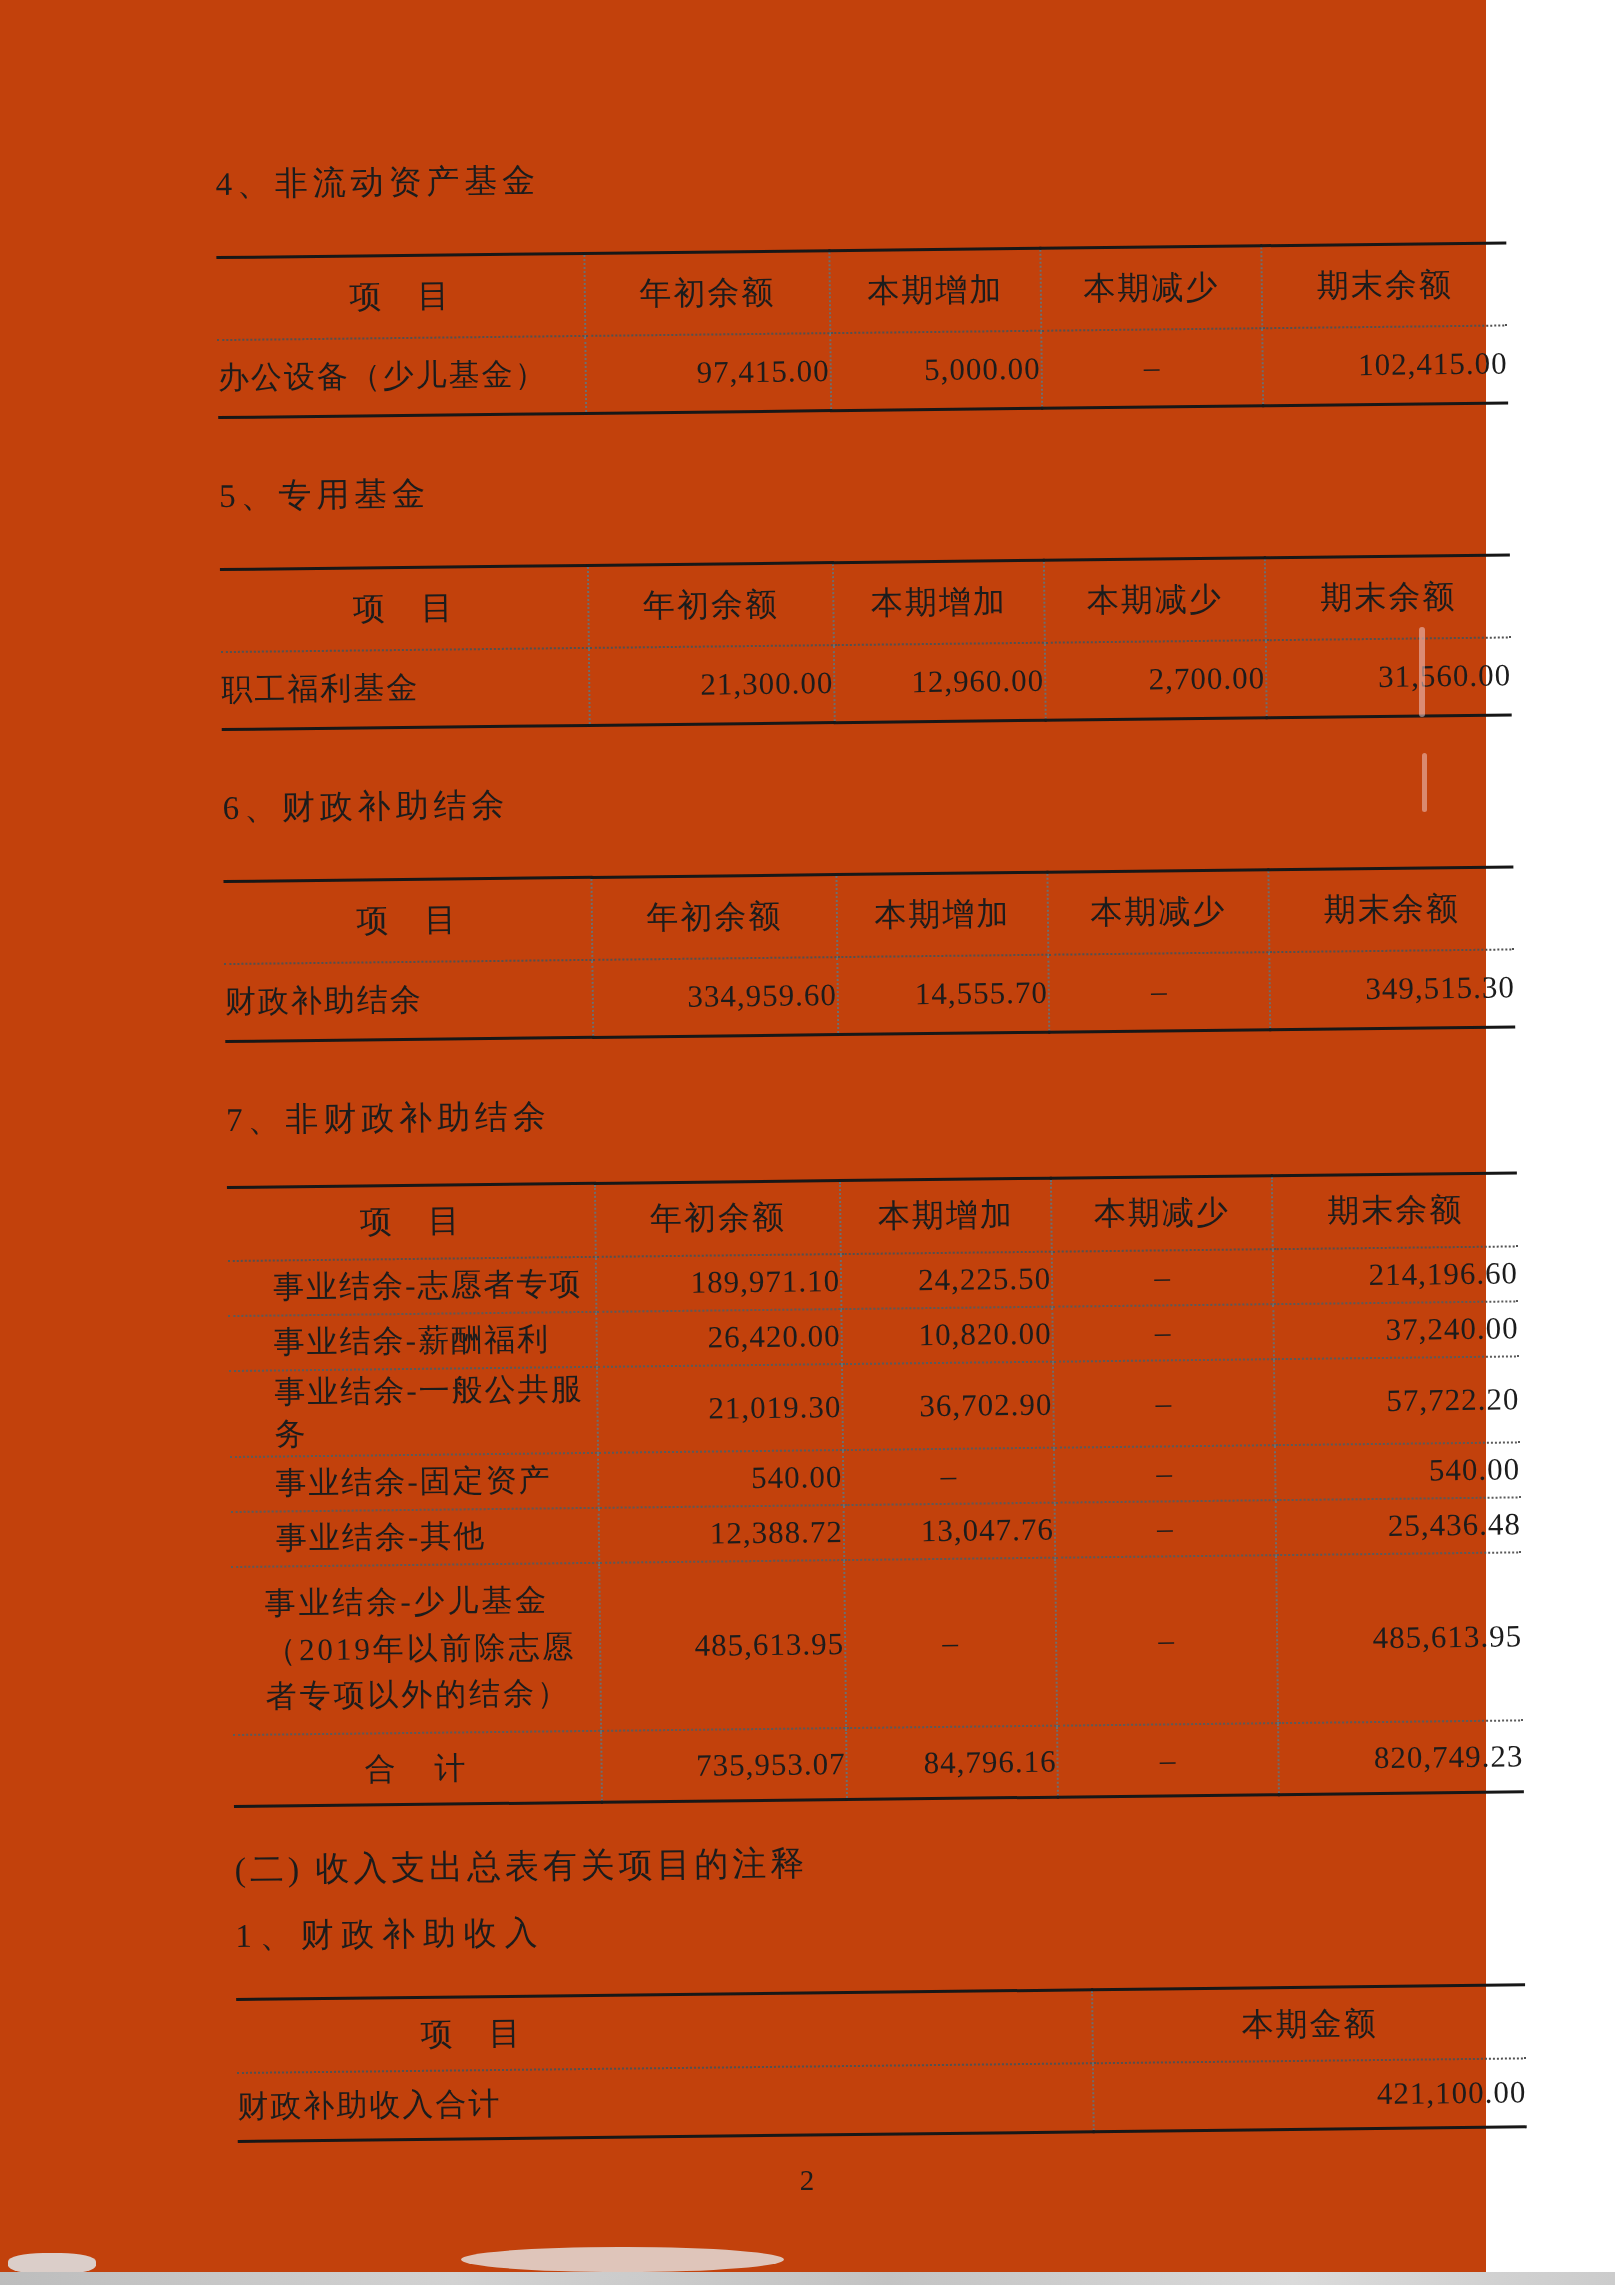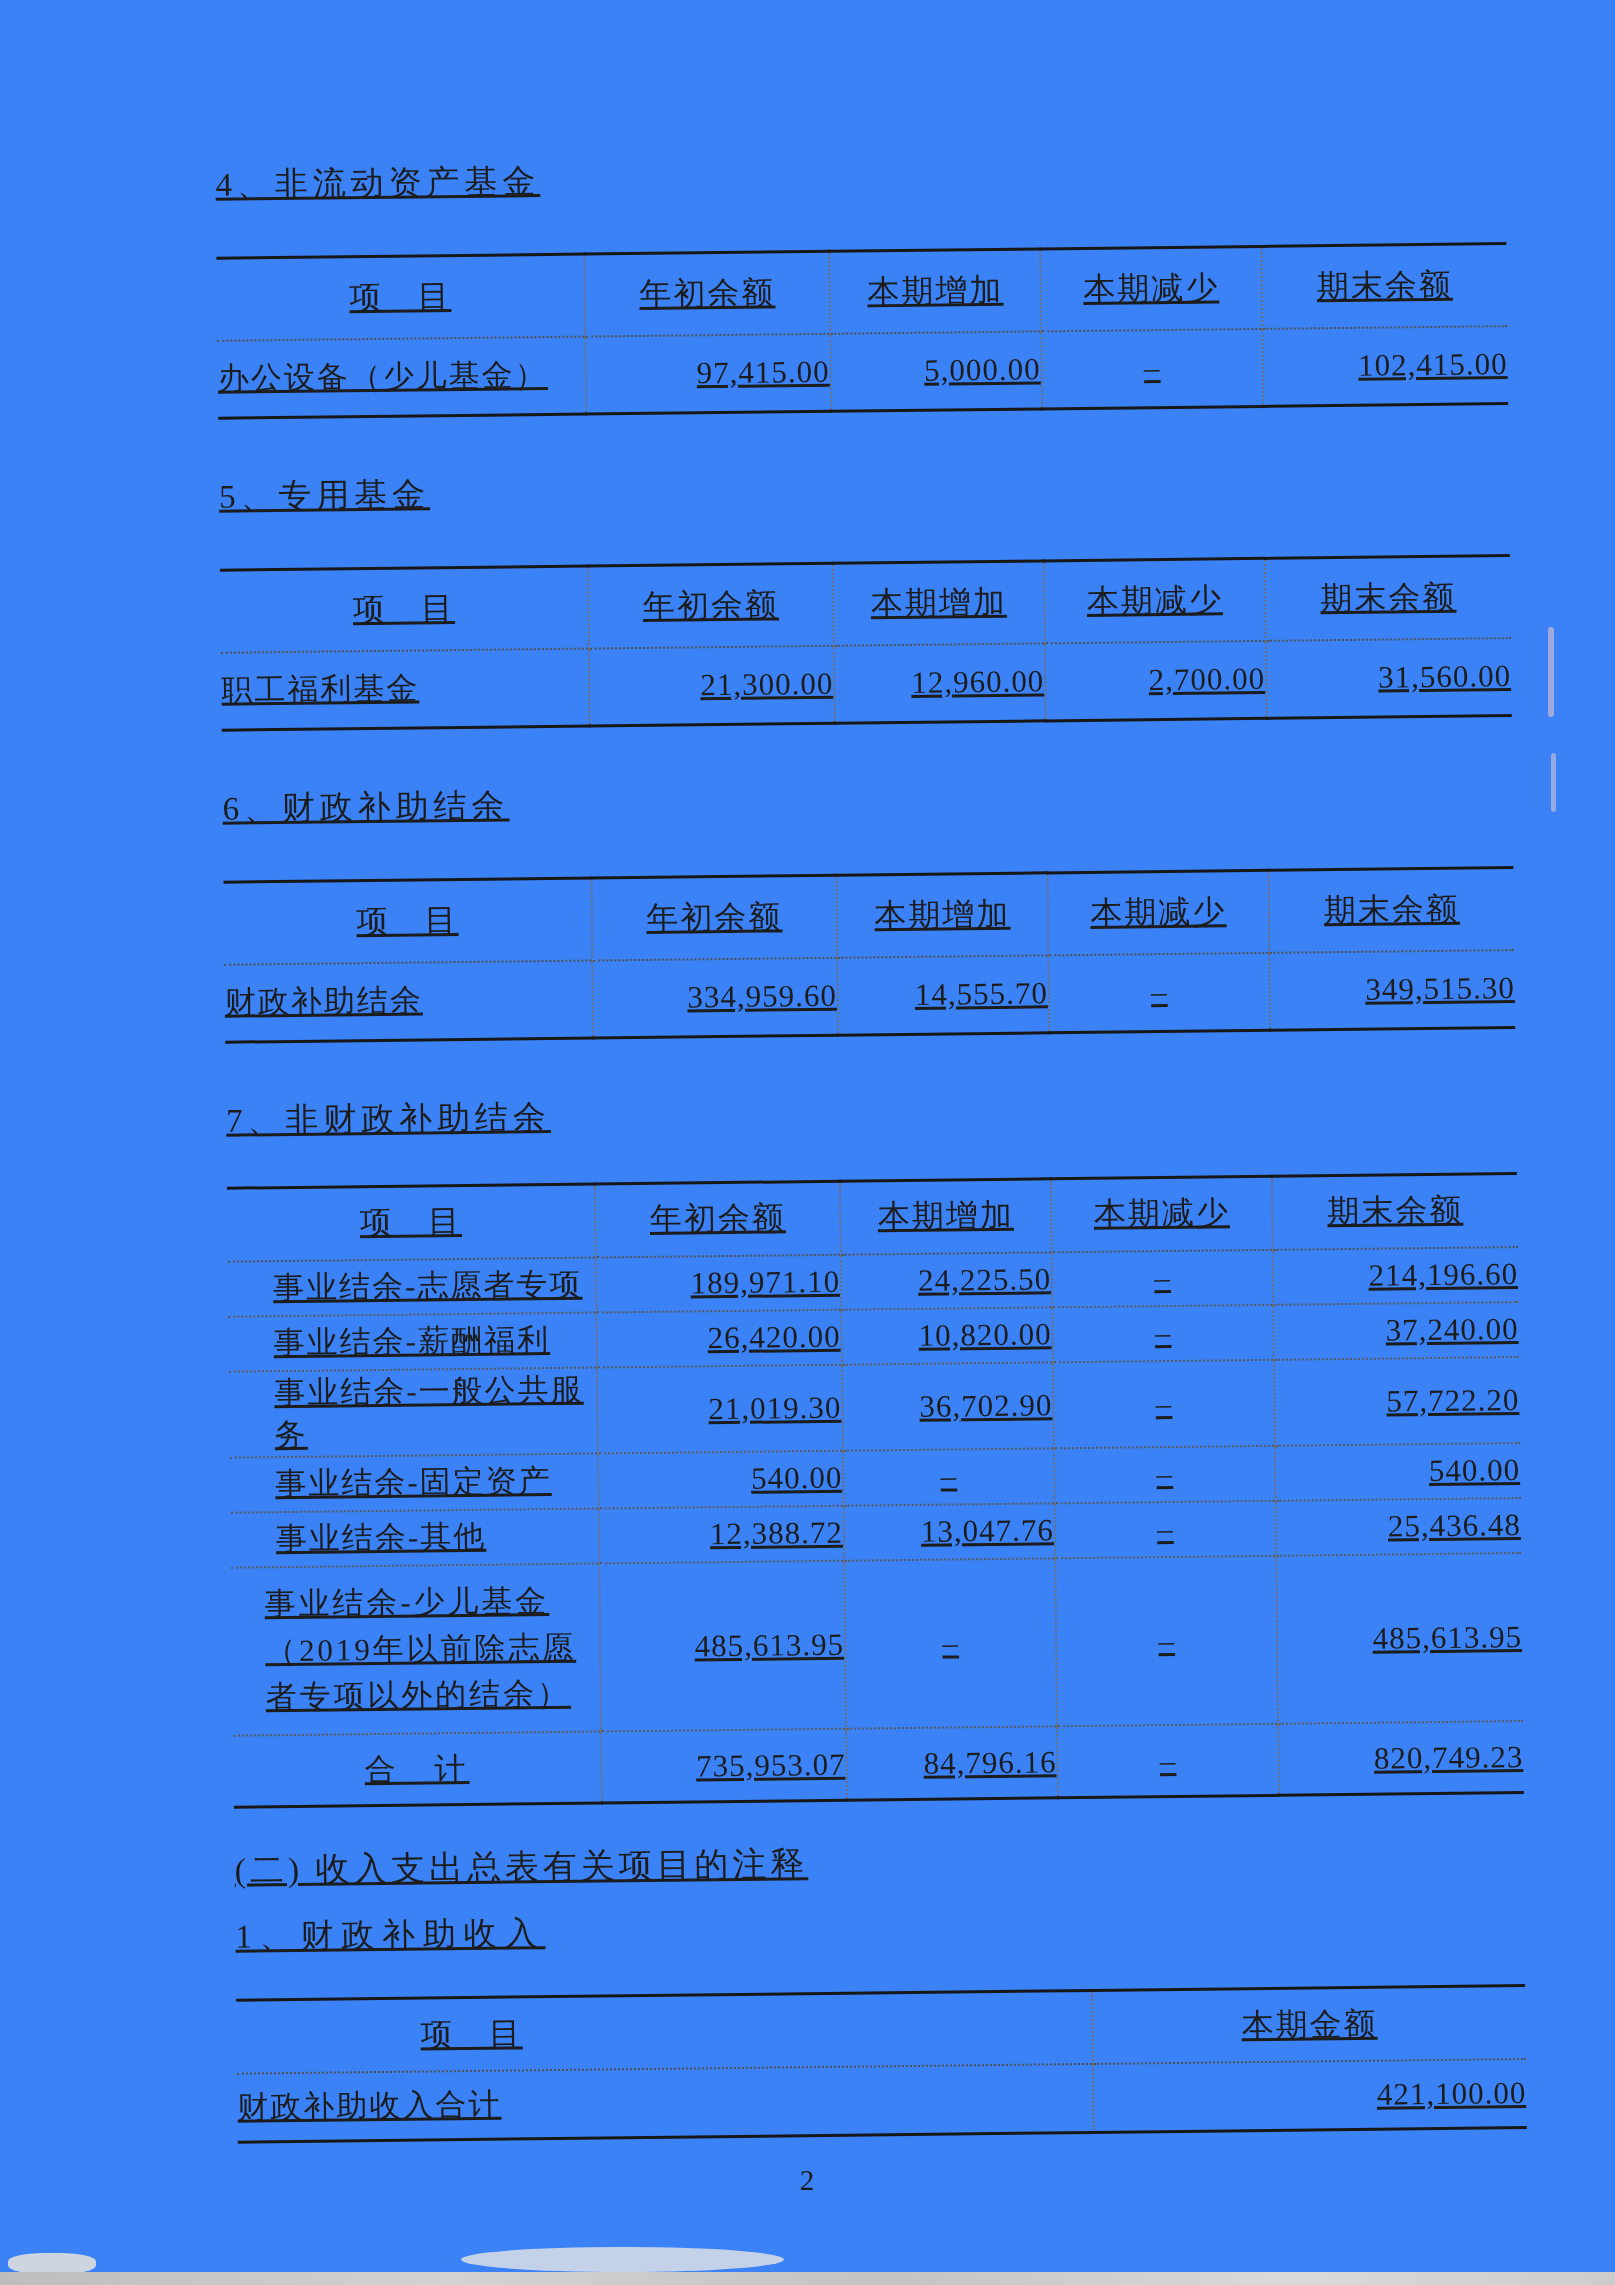--- a/index.html
+++ b/index.html
@@ -3,21 +3,21 @@
 <meta charset="utf-8">
 <style>
   html,body{
     margin:0; padding:0;
     width:1615px; height:2286px;
     background:#ffffff;
     overflow:hidden;
     font-family:"Liberation Serif","DejaVu Serif",serif;
     color:#1c1c1c;
   }
-  .page{ position:relative; width:1615px; height:2286px; background:#3b82f6;text-decoration:underline; }
+  .page{ position:relative; width:1486px; height:2286px; background:#c2410c; }
   .tilt{ transform:rotate(-0.65deg); transform-origin:45% 35%; }
   .wrap{ padding:157px 0 0 222px; }
 
   .sec{ margin-bottom:55px; }
   .sec-title{
     margin:0 0 49px 0;
     font-size:33px; font-weight:normal;
     letter-spacing:4.9px;
   }
 

